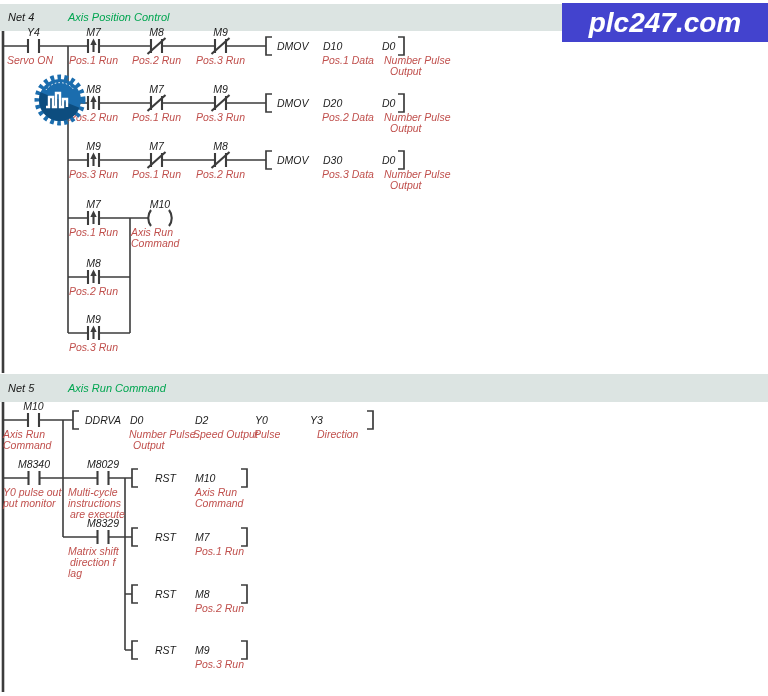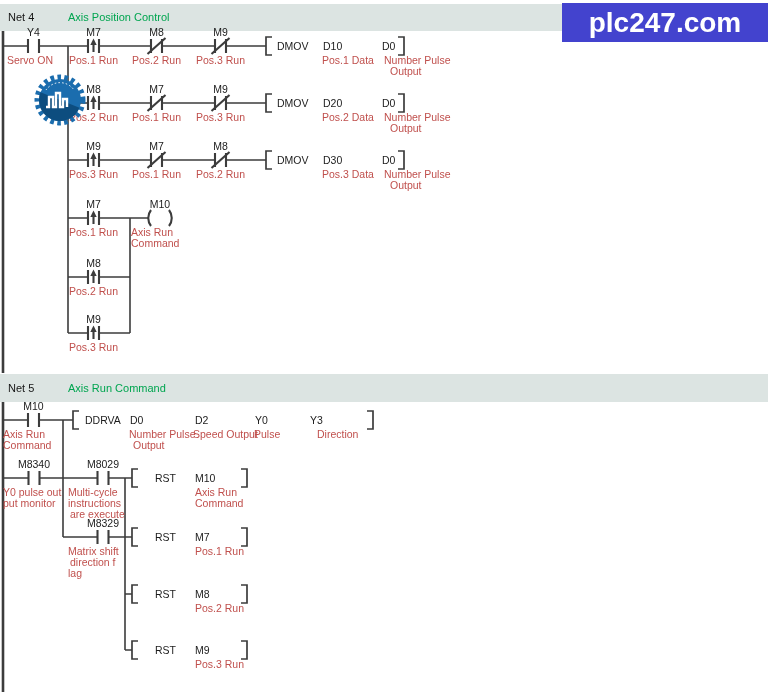--- a/index.html
+++ b/index.html
@@ -1,17 +1,17 @@
 <!DOCTYPE html>
 <html style="--wire: #3c3c3c; --device: #1c1c1c; --comment: #c0504d; --title: #00a550; --header_bg: #dce4e2; --banner_bg: #4343ce; --banner_fg: #ffffff; --logo_blue: #1b6dae; --logo_dark: #0d4d7f;"><head>
 <meta charset="utf-8">
 <style>
   html,body { margin:0; padding:0; background:#fff; }
   .stage { position:relative; width:768px; height:696px; background:#fff; overflow:hidden;
-           font-family:"Liberation Sans", sans-serif; }
+           font-family:"Liberation Sans", sans-serif;font-style:italic; }
   svg { display:block; }
   svg text { font-family:"Liberation Sans", sans-serif; font-size:10.5px; }
   .wire  { stroke:var(--wire,#3c3c3c); stroke-width:1.6; fill:none; }
   .rail  { stroke:var(--wire,#3c3c3c); stroke-width:2.6; fill:none; }
   .sym   { stroke:var(--wire,#3c3c3c); stroke-width:2.1; fill:none; }
   .brk   { stroke:var(--wire,#3c3c3c); stroke-width:1.7; fill:none; }
   .arrow { fill:var(--wire,#3c3c3c); stroke:none; }
   .dev   { fill:var(--device,#1c1c1c); text-anchor:middle; }
   .devl  { fill:var(--device,#1c1c1c); }
   .cmt   { fill:var(--comment,#c0504d); text-anchor:middle; }

